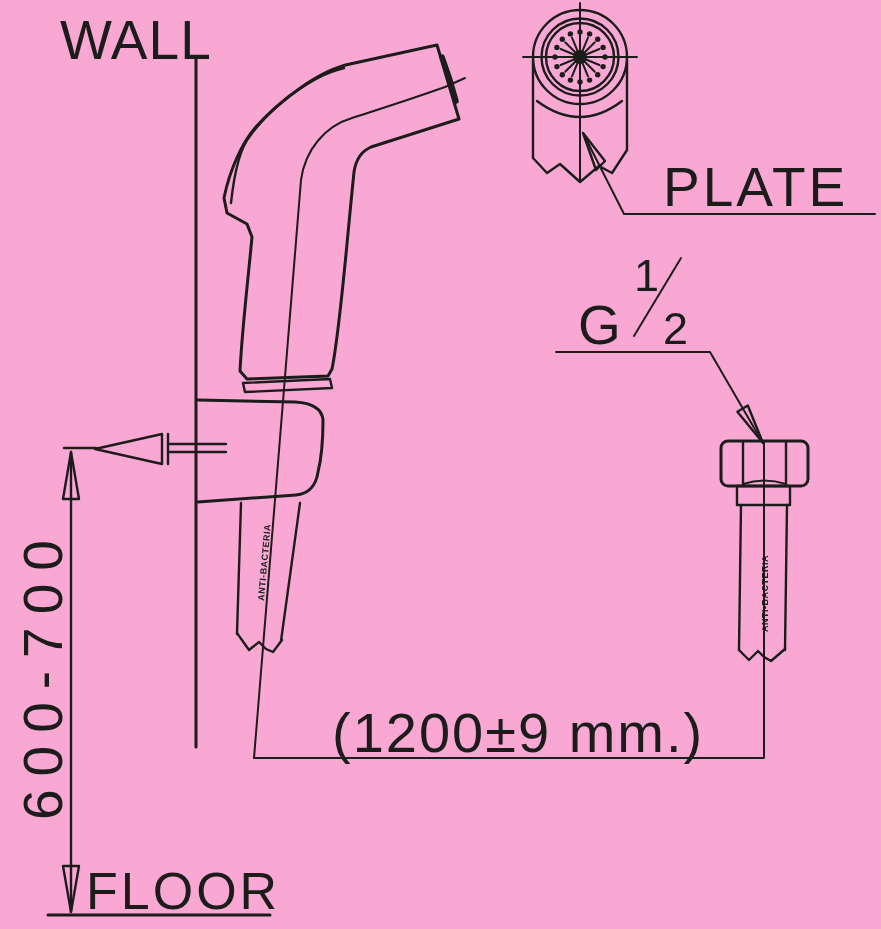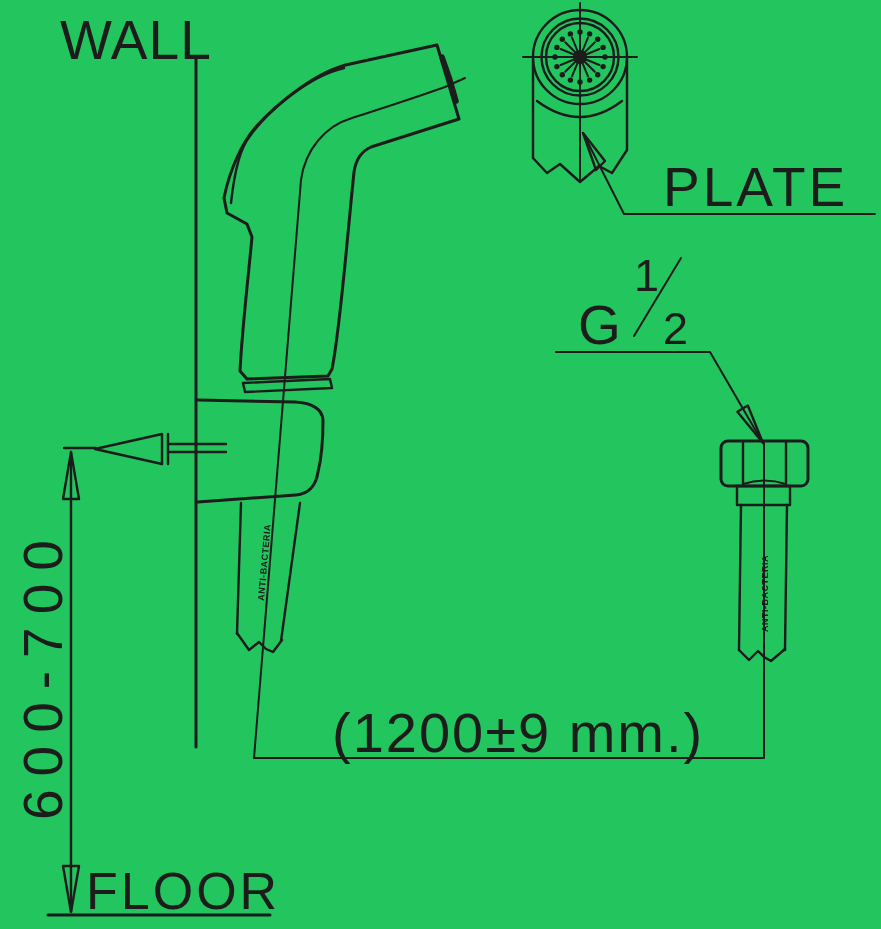--- a/index.html
+++ b/index.html
@@ -2,21 +2,21 @@
 <html><head>
 <meta charset="utf-8">
 <style>
   html,body{margin:0;padding:0;}
   body{
     width:881px;height:929px;
     background:#ffffff;
     font-family:"Liberation Sans", sans-serif;
     overflow:hidden;
   }
-  .canvas{position:relative;width:881px;height:929px;background:#22c55e;}
+  .canvas{position:relative;width:881px;height:929px;background:#f9a8d4;}
   svg{display:block;}
   .ln{fill:none;stroke:#1c1c1c;stroke-width:3;stroke-linecap:round;stroke-linejoin:round;}
   .ln2{fill:none;stroke:#1c1c1c;stroke-width:2.4;stroke-linecap:round;stroke-linejoin:round;}
   .thin{fill:none;stroke:#1c1c1c;stroke-width:2;stroke-linecap:round;stroke-linejoin:round;}
   .solid{fill:#1c1c1c;stroke:none;}
   .cadtext{fill:#1c1c1c;font-family:"Liberation Sans",sans-serif;font-weight:300;}
   .big{font-size:55px;letter-spacing:1px;}
   .dim{font-size:56px;letter-spacing:2px;}
   .frac{font-size:45px;}
   .micro{font-size:9px;font-weight:700;letter-spacing:0.5px;}

